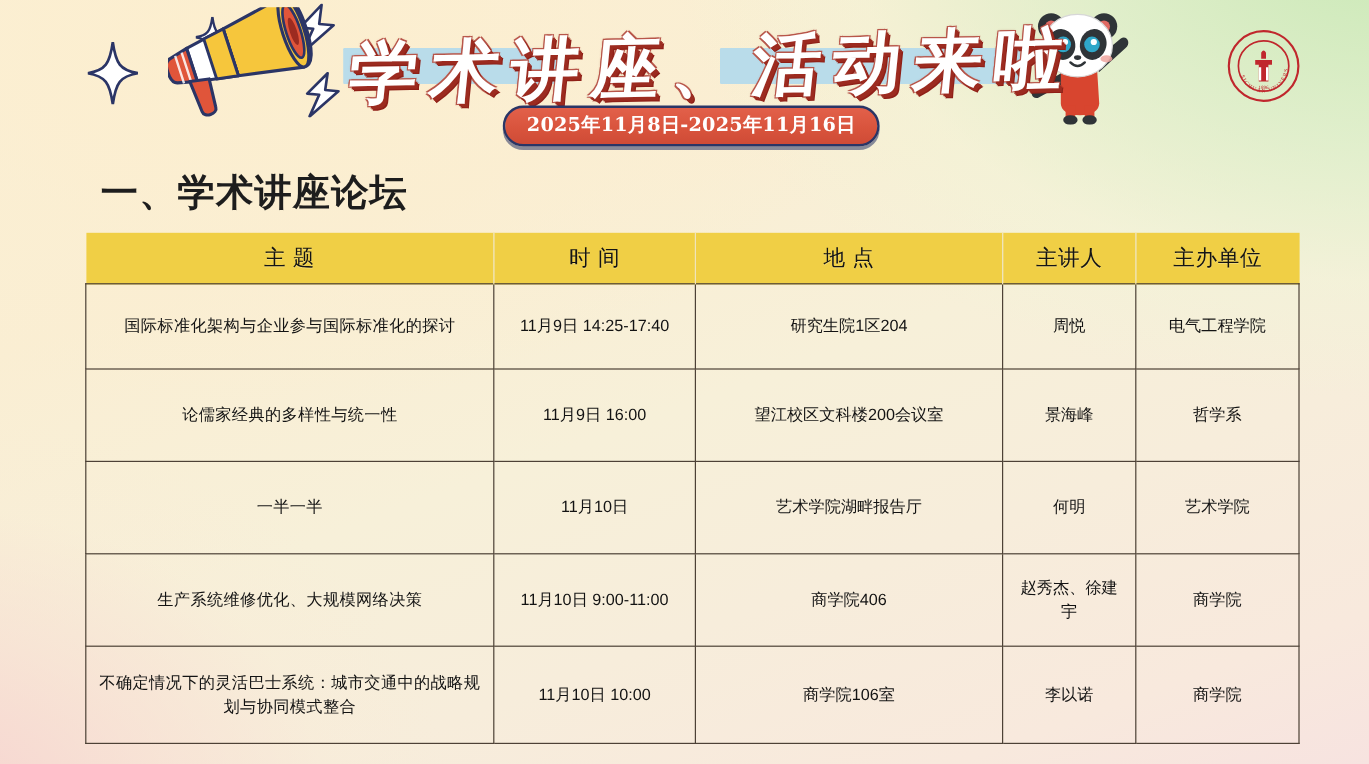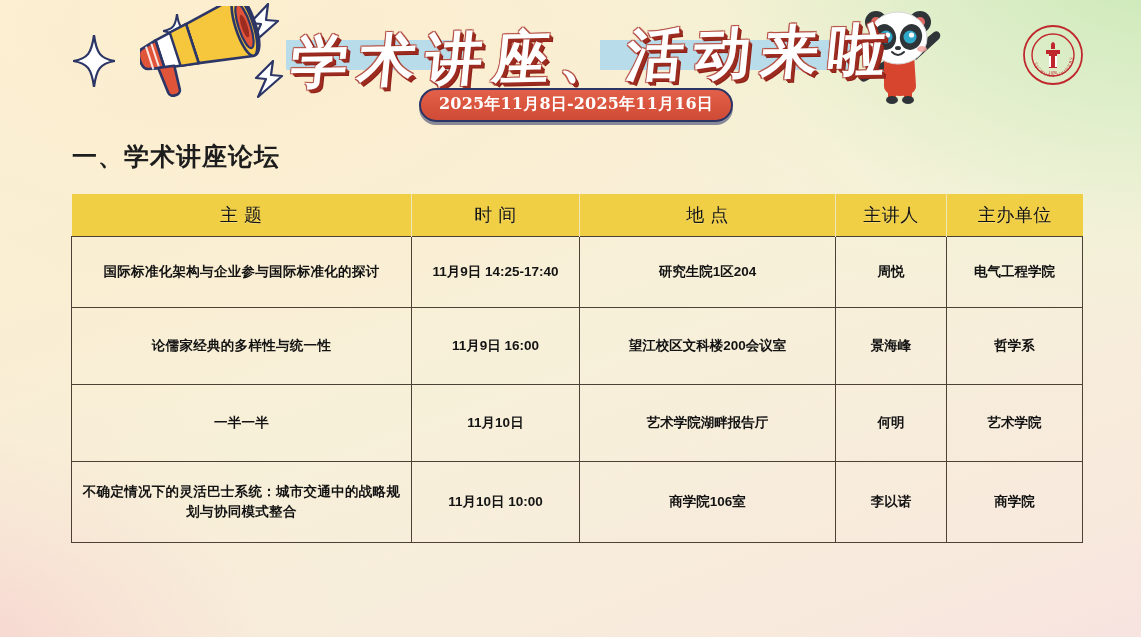--- a/index.html
+++ b/index.html
@@ -47,22 +47,22 @@
     background:linear-gradient(180deg,#e2604a 0%,#d9543d 55%,#cf4b36 100%);
     border:2.5px solid #2a3566;
     color:#ffffff;font-size:16px;font-weight:bold;letter-spacing:.2px;
     font-family:"DejaVu Serif","Liberation Serif",serif;
     box-shadow:0 3px 0 rgba(42,53,102,.55);
     white-space:nowrap;
   }
 
   
   .section-heading{
-    position:absolute;left:72px;top:140px;
-    font-size:25px;font-weight:bold;color:#1d1d1d;letter-spacing:1px;
+    position:absolute;left:84px;top:140px;
+    font-size:31px;font-weight:bold;color:#1d1d1d;letter-spacing:1px;
     font-family:Liberation Serif, serif;
   }
 
   
   .table-wrap{position:absolute;left:71px;top:194px;width:1011px;}
   table.sched{
     width:1011px;border-collapse:collapse;table-layout:fixed;
   }
   table.sched col.c-topic{width:340px;}
   table.sched col.c-time{width:168px;}
@@ -74,21 +74,21 @@
     background:#f0cf45;height:42px;padding:0;
     font-size:18px;font-weight:normal;color:#141414;letter-spacing:.5px;
     border-left:1.6px solid #efe4bb;border-right:1.6px solid #efe4bb;
     text-shadow:0 1px 0 rgba(255,255,255,.25);
   }
   table.sched thead th:first-child{border-left:none;}
   table.sched thead th:last-child{border-right:none;}
 
   table.sched tbody td{
     height:64px;padding:6px 8px;vertical-align:middle;text-align:center;
-    font-size:13.5px;font-weight:bold;color:#131313;line-height:1.45;
+    font-size:13.5px;font-weight:normal;color:#131313;line-height:1.45;
     border:1.4px solid #4d4136;
     background:transparent;
   }
   table.sched tbody tr:nth-child(1) td{height:58px;}
   table.sched tbody tr:last-child td{height:68px;}
 
   .cell-topic{letter-spacing:.3px;}
 </style>
 </head>
 <body>
@@ -233,20 +233,27 @@
           <td>哲学系</td>
         </tr>
         <tr>
           <td class="cell-topic">一半一半</td>
           <td>11月10日</td>
           <td>艺术学院湖畔报告厅</td>
           <td>何明</td>
           <td>艺术学院</td>
         </tr>
         <tr>
+          <td class="cell-topic">生产系统维修优化、大规模网络决策</td>
+          <td>11月10日 9:00-11:00</td>
+          <td>商学院406</td>
+          <td>赵秀杰、徐建宇</td>
+          <td>商学院</td>
+        </tr>
+        <tr>
           <td class="cell-topic">不确定情况下的灵活巴士系统：城市交通中的战略规划与协同模式整合</td>
           <td>11月10日 10:00</td>
           <td>商学院106室</td>
           <td>李以诺</td>
           <td>商学院</td>
         </tr>
       </tbody>
     </table>
   </div>
 

